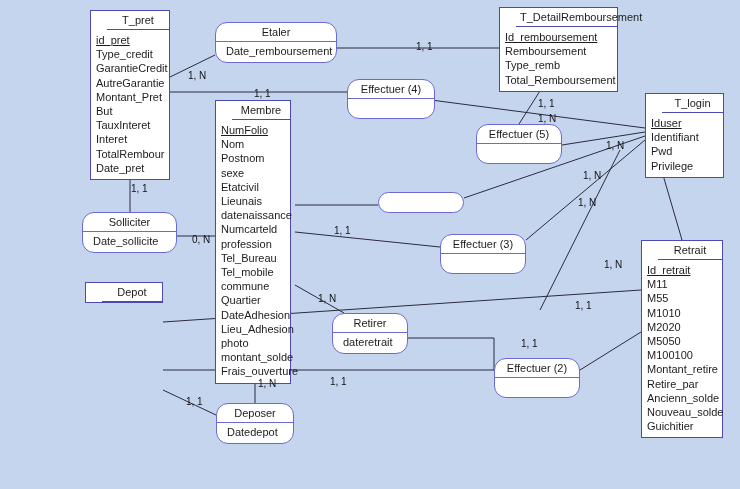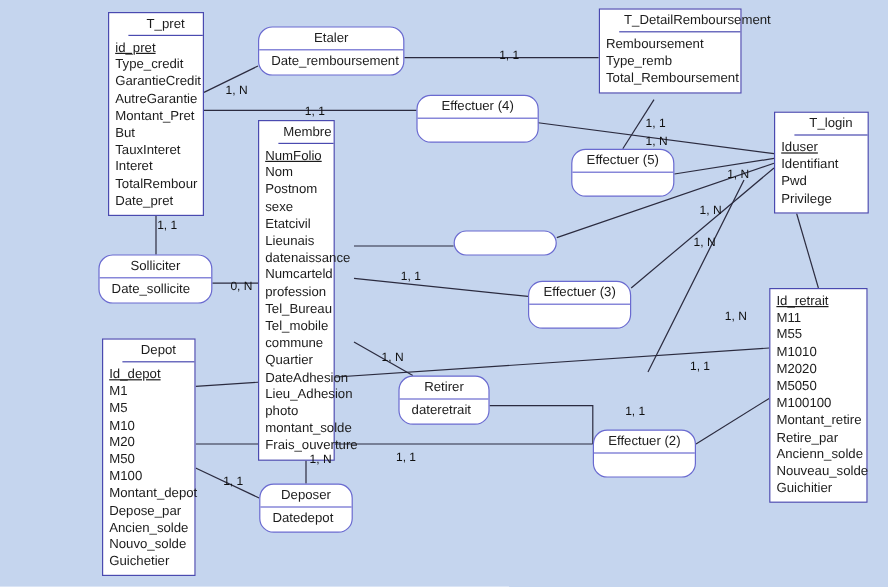--- a/index.html
+++ b/index.html
@@ -132,35 +132,36 @@
           <div class="attr">But</div>
           <div class="attr">TauxInteret</div>
           <div class="attr">Interet</div>
           <div class="attr">TotalRembour</div>
           <div class="attr">Date_pret</div>
         </div>
       </div>
       <div class="entity" style="left: 499px; top: 7px; width: 119px;">
         <div class="entity-title">T_DetailRemboursement</div>
         <div class="entity-attrs">
+          <div class="attr pk">Id_remboursement</div>
           <div class="attr">Remboursement</div>
           <div class="attr">Type_remb</div>
           <div class="attr">Total_Remboursement</div>
         </div>
       </div>
       <div class="entity" style="left: 645px; top: 93px; width: 79px;">
         <div class="entity-title">T_login</div>
         <div class="entity-attrs">
           <div class="attr pk">Iduser</div>
           <div class="attr">Identifiant</div>
           <div class="attr">Pwd</div>
           <div class="attr">Privilege</div>
         </div>
       </div>
-      <div class="entity" style="left: 215px; top: 100px; width: 64px;">
+      <div class="entity" style="left: 215px; top: 100px; width: 76px;">
         <div class="entity-title">Membre</div>
         <div class="entity-attrs">
           <div class="attr pk">NumFolio</div>
           <div class="attr">Nom</div>
           <div class="attr">Postnom</div>
           <div class="attr">sexe</div>
           <div class="attr">Etatcivil</div>
           <div class="attr">Lieunais</div>
           <div class="attr">datenaissance</div>
           <div class="attr">Numcarteld</div>
@@ -171,36 +172,23 @@
           <div class="attr">Quartier</div>
           <div class="attr">DateAdhesion</div>
           <div class="attr">Lieu_Adhesion</div>
           <div class="attr">photo</div>
           <div class="attr">montant_solde</div>
           <div class="attr">Frais_ouverture</div>
         </div>
       </div>
       <div class="entity" style="left: 85px; top: 282px; width: 78px;">
         <div class="entity-title">Depot</div>
-        <div class="entity-attrs">
-          <div class="attr pk">Id_depot</div>
-          <div class="attr">M1</div>
-          <div class="attr">M5</div>
-          <div class="attr">M10</div>
-          <div class="attr">M20</div>
-          <div class="attr">M50</div>
-          <div class="attr">M100</div>
-          <div class="attr">Montant_depot</div>
-          <div class="attr">Depose_par</div>
-          <div class="attr">Ancien_solde</div>
-          <div class="attr">Nouvo_solde</div>
-          <div class="attr">Guichetier</div>
-        </div>
       </div>
       <div class="entity" style="left: 641px; top: 240px; width: 82px;">
+        <div class="entity-title">Retrait</div>
         <div class="entity-attrs">
           <div class="attr pk">Id_retrait</div>
           <div class="attr">M11</div>
           <div class="attr">M55</div>
           <div class="attr">M1010</div>
           <div class="attr">M2020</div>
           <div class="attr">M5050</div>
           <div class="attr">M100100</div>
           <div class="attr">Montant_retire</div>
           <div class="attr">Retire_par</div>
@@ -208,21 +196,21 @@
           <div class="attr">Nouveau_solde</div>
           <div class="attr">Guichitier</div>
         </div>
       </div>
     </div>
   <div id="relationship-layer">
       <div class="rel" style="left: 215px; top: 22px; width: 122px;">
         <div class="rel-title">Etaler</div>
         <div class="rel-attr">Date_remboursement</div>
       </div>
-      <div class="rel" style="left: 347px; top: 79px; width: 102px;">
+      <div class="rel" style="left: 347px; top: 79px; width: 88px;">
         <div class="rel-title">Effectuer (4)</div>
         <div class="rel-attr rel-empty"></div>
       </div>
       <div class="rel" style="left: 476px; top: 124px; width: 86px;">
         <div class="rel-title">Effectuer (5)</div>
         <div class="rel-attr rel-empty"></div>
       </div>
       <div class="rel" style="left: 378px; top: 192px; width: 86px;">
         <div class="rel-attr rel-empty"></div>
       </div>

